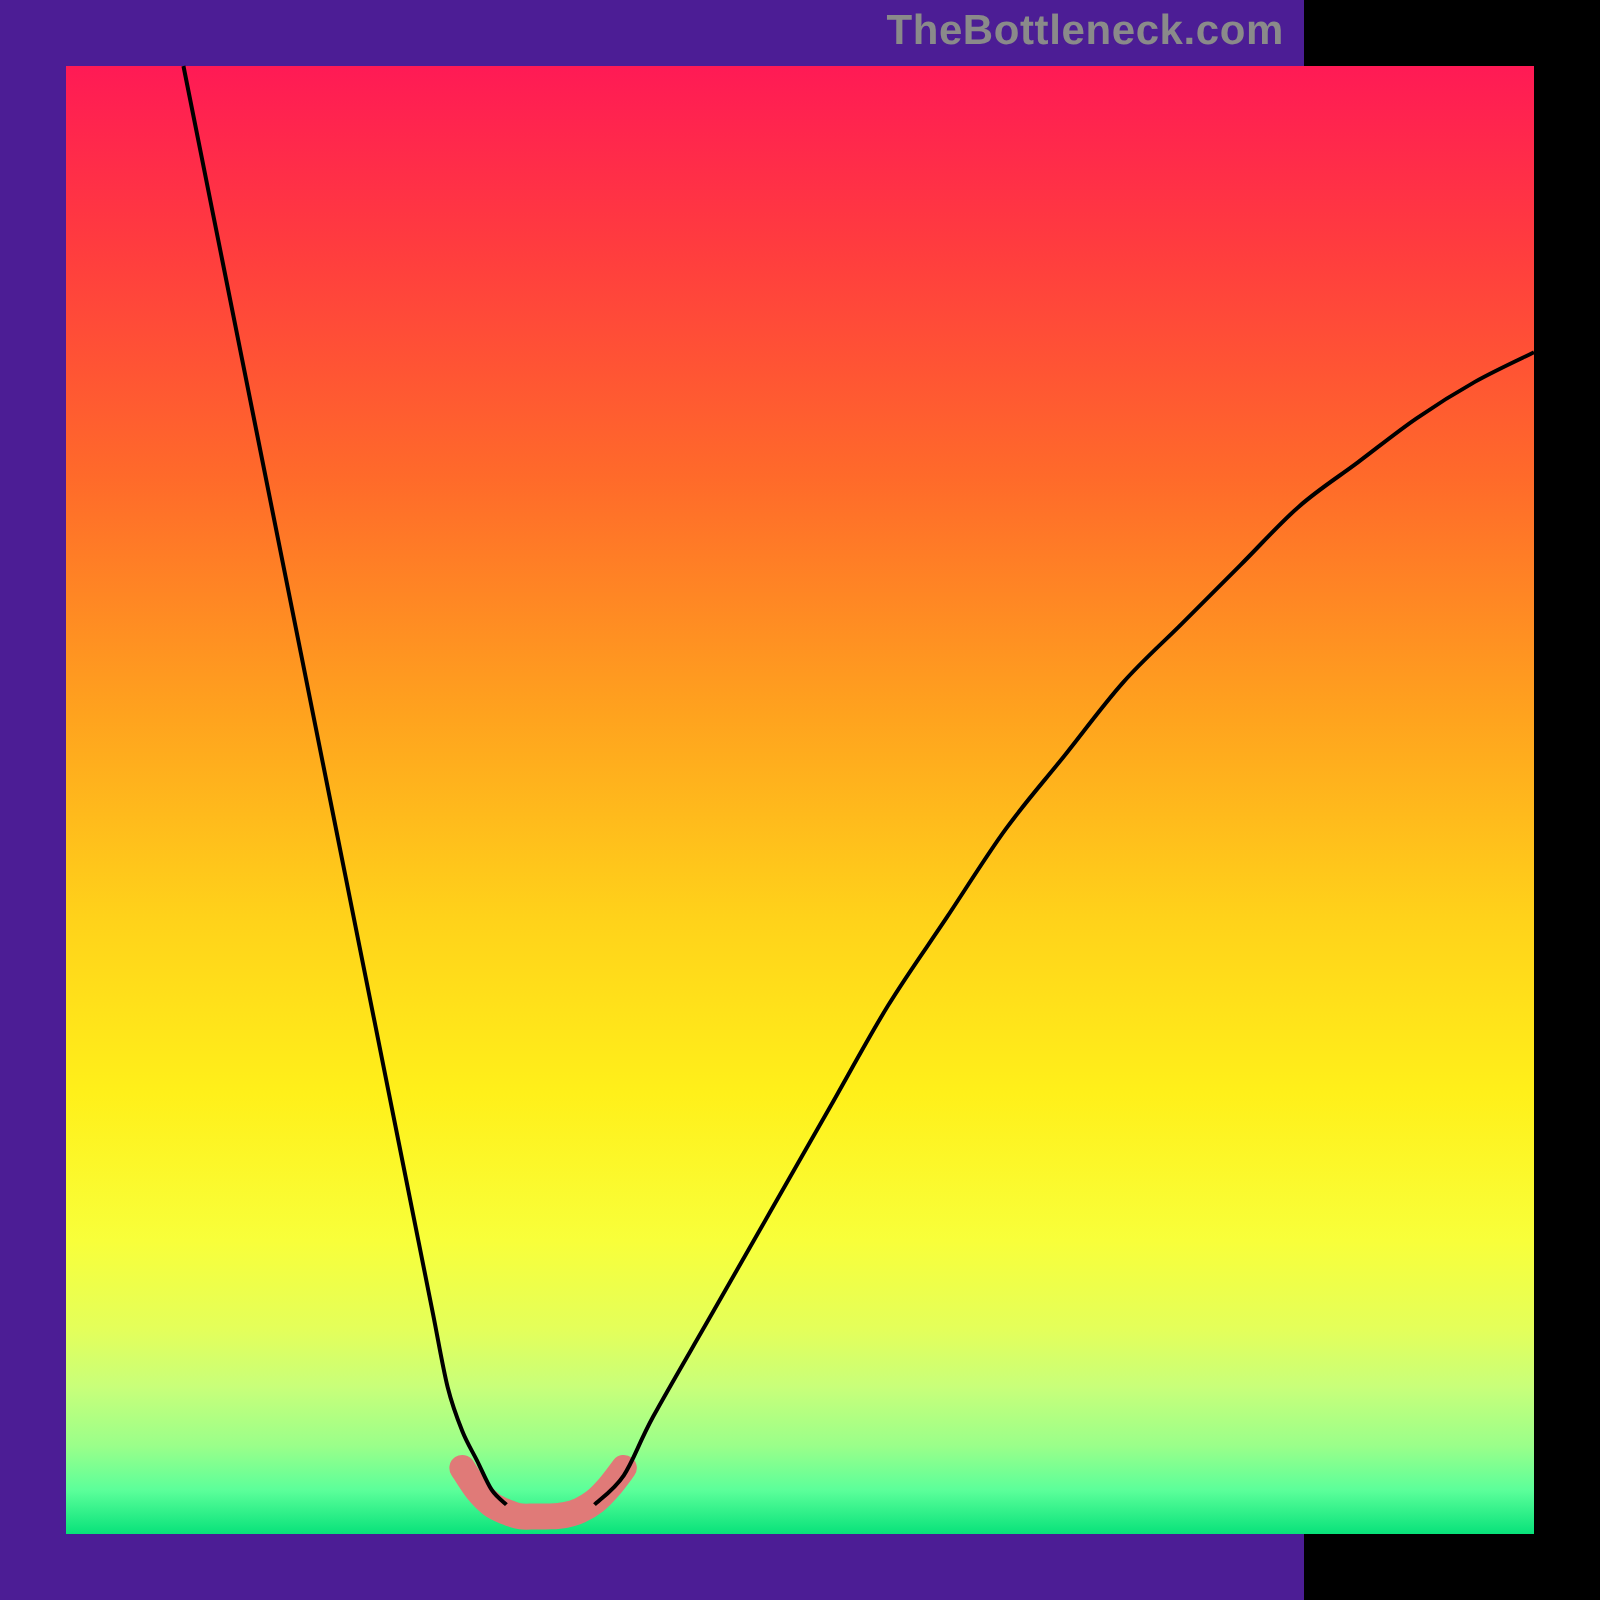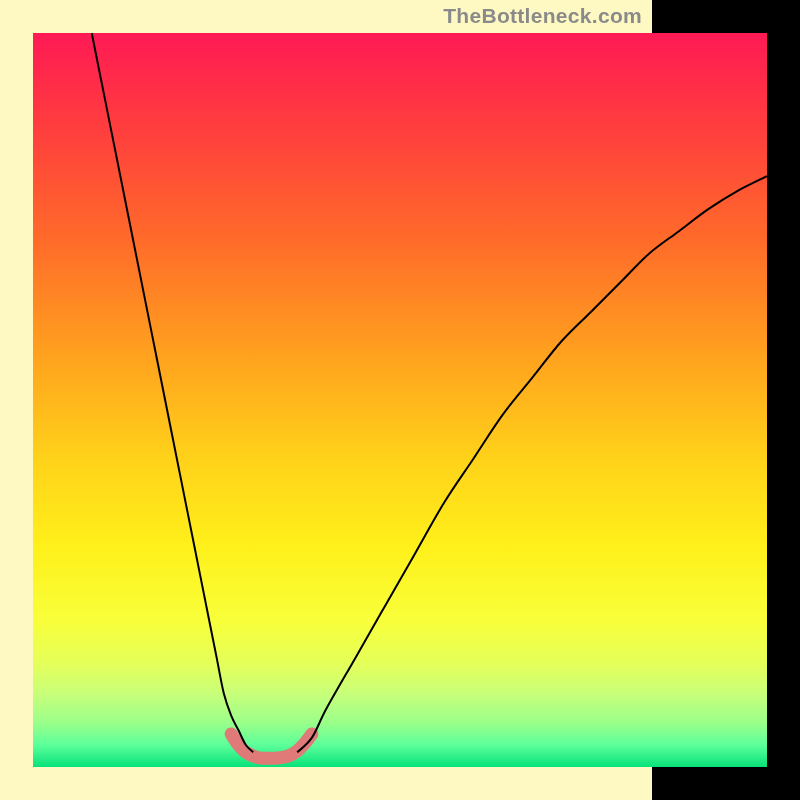--- a/index.html
+++ b/index.html
@@ -9,21 +9,21 @@
     height: 800px;
     background: #000;
     overflow: hidden;
   }
   .frame {
     position: absolute;
     top: 0;
     left: 0;
     width: 652px;
     height: 800px;
-    background: #fef9c3;
+    background: #4c1d95;
   }
   .plot-area {
     position: absolute;
     background: linear-gradient(
       to bottom,
       #ff1a55 0%,
       #ff3b3f 12%,
       #ff6a2a 28%,
       #ffa21e 44%,
       #ffd21a 58%,

